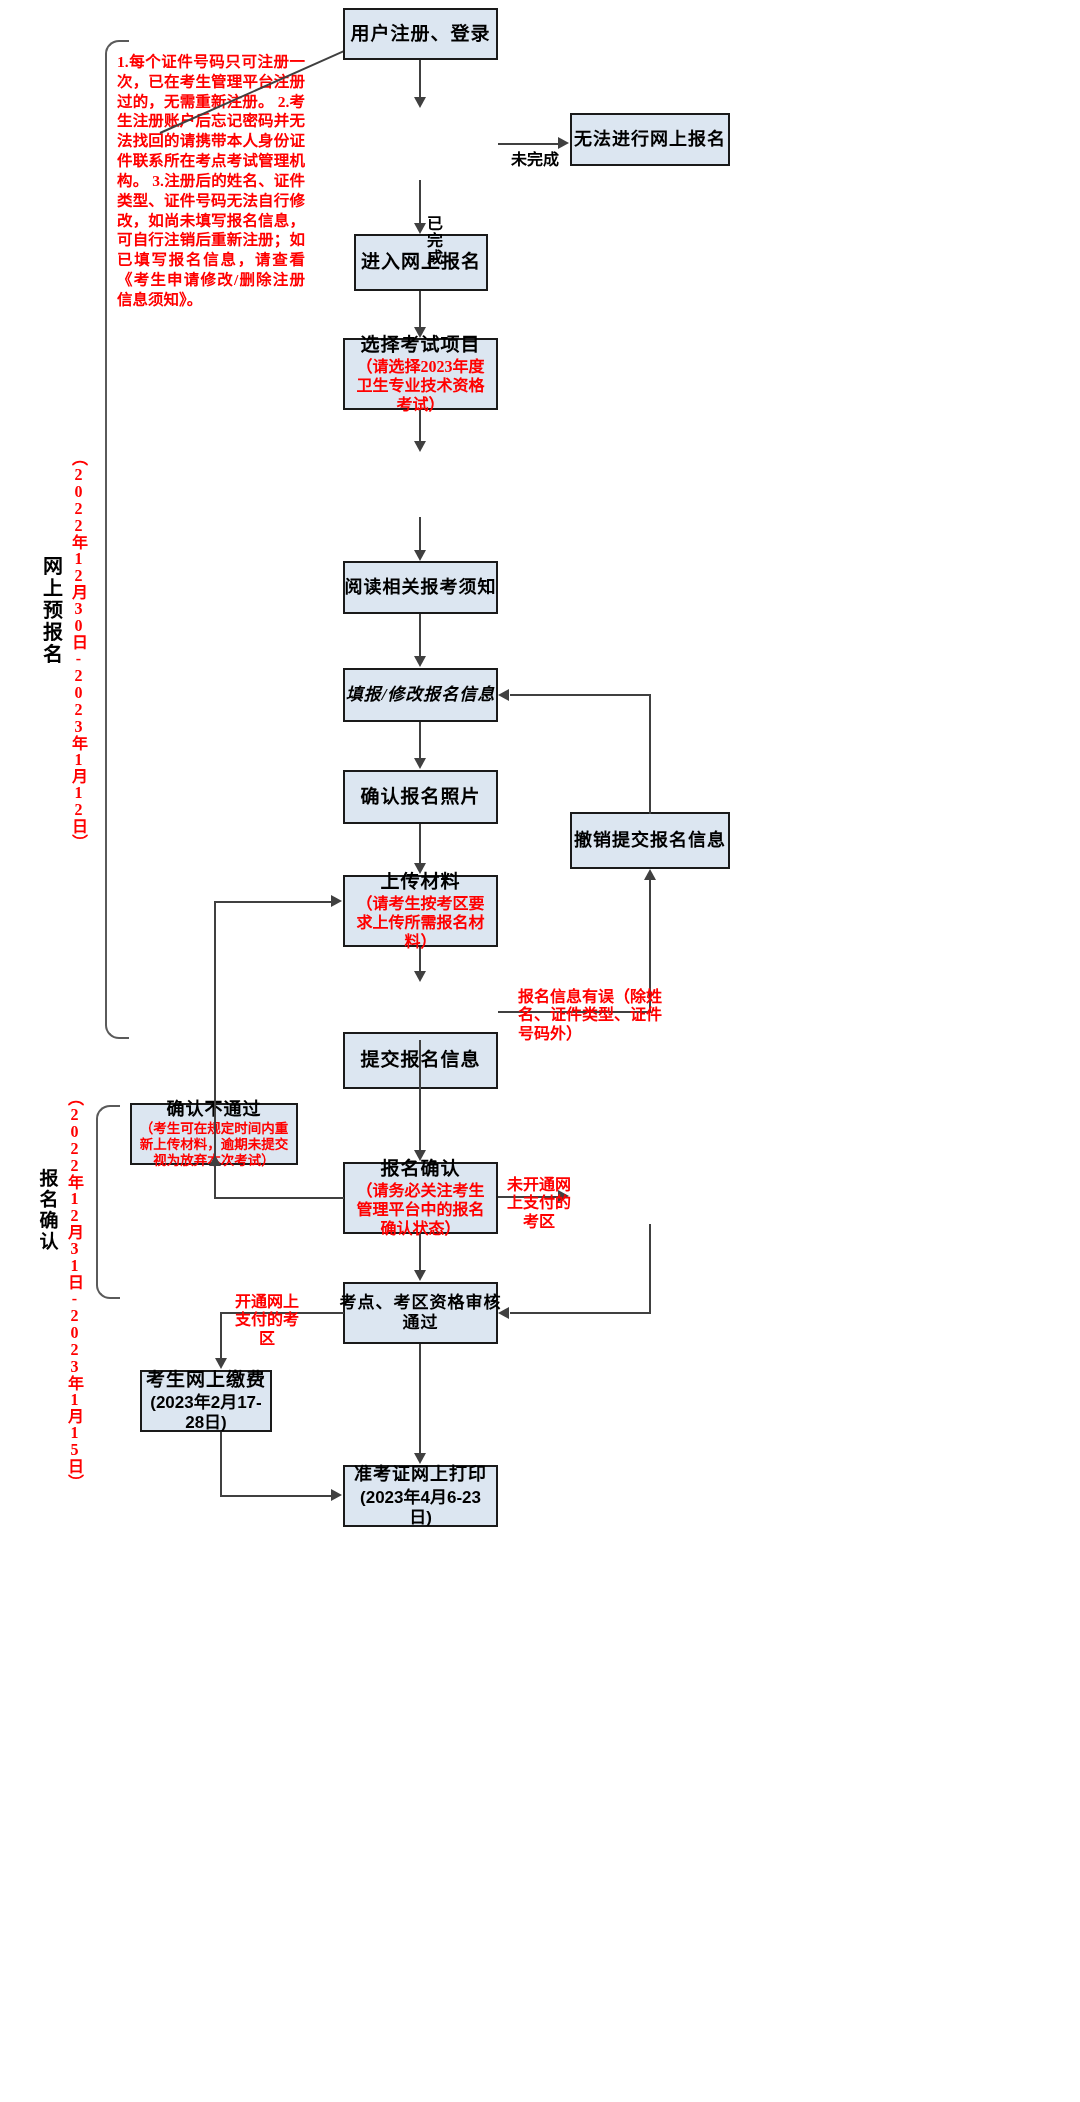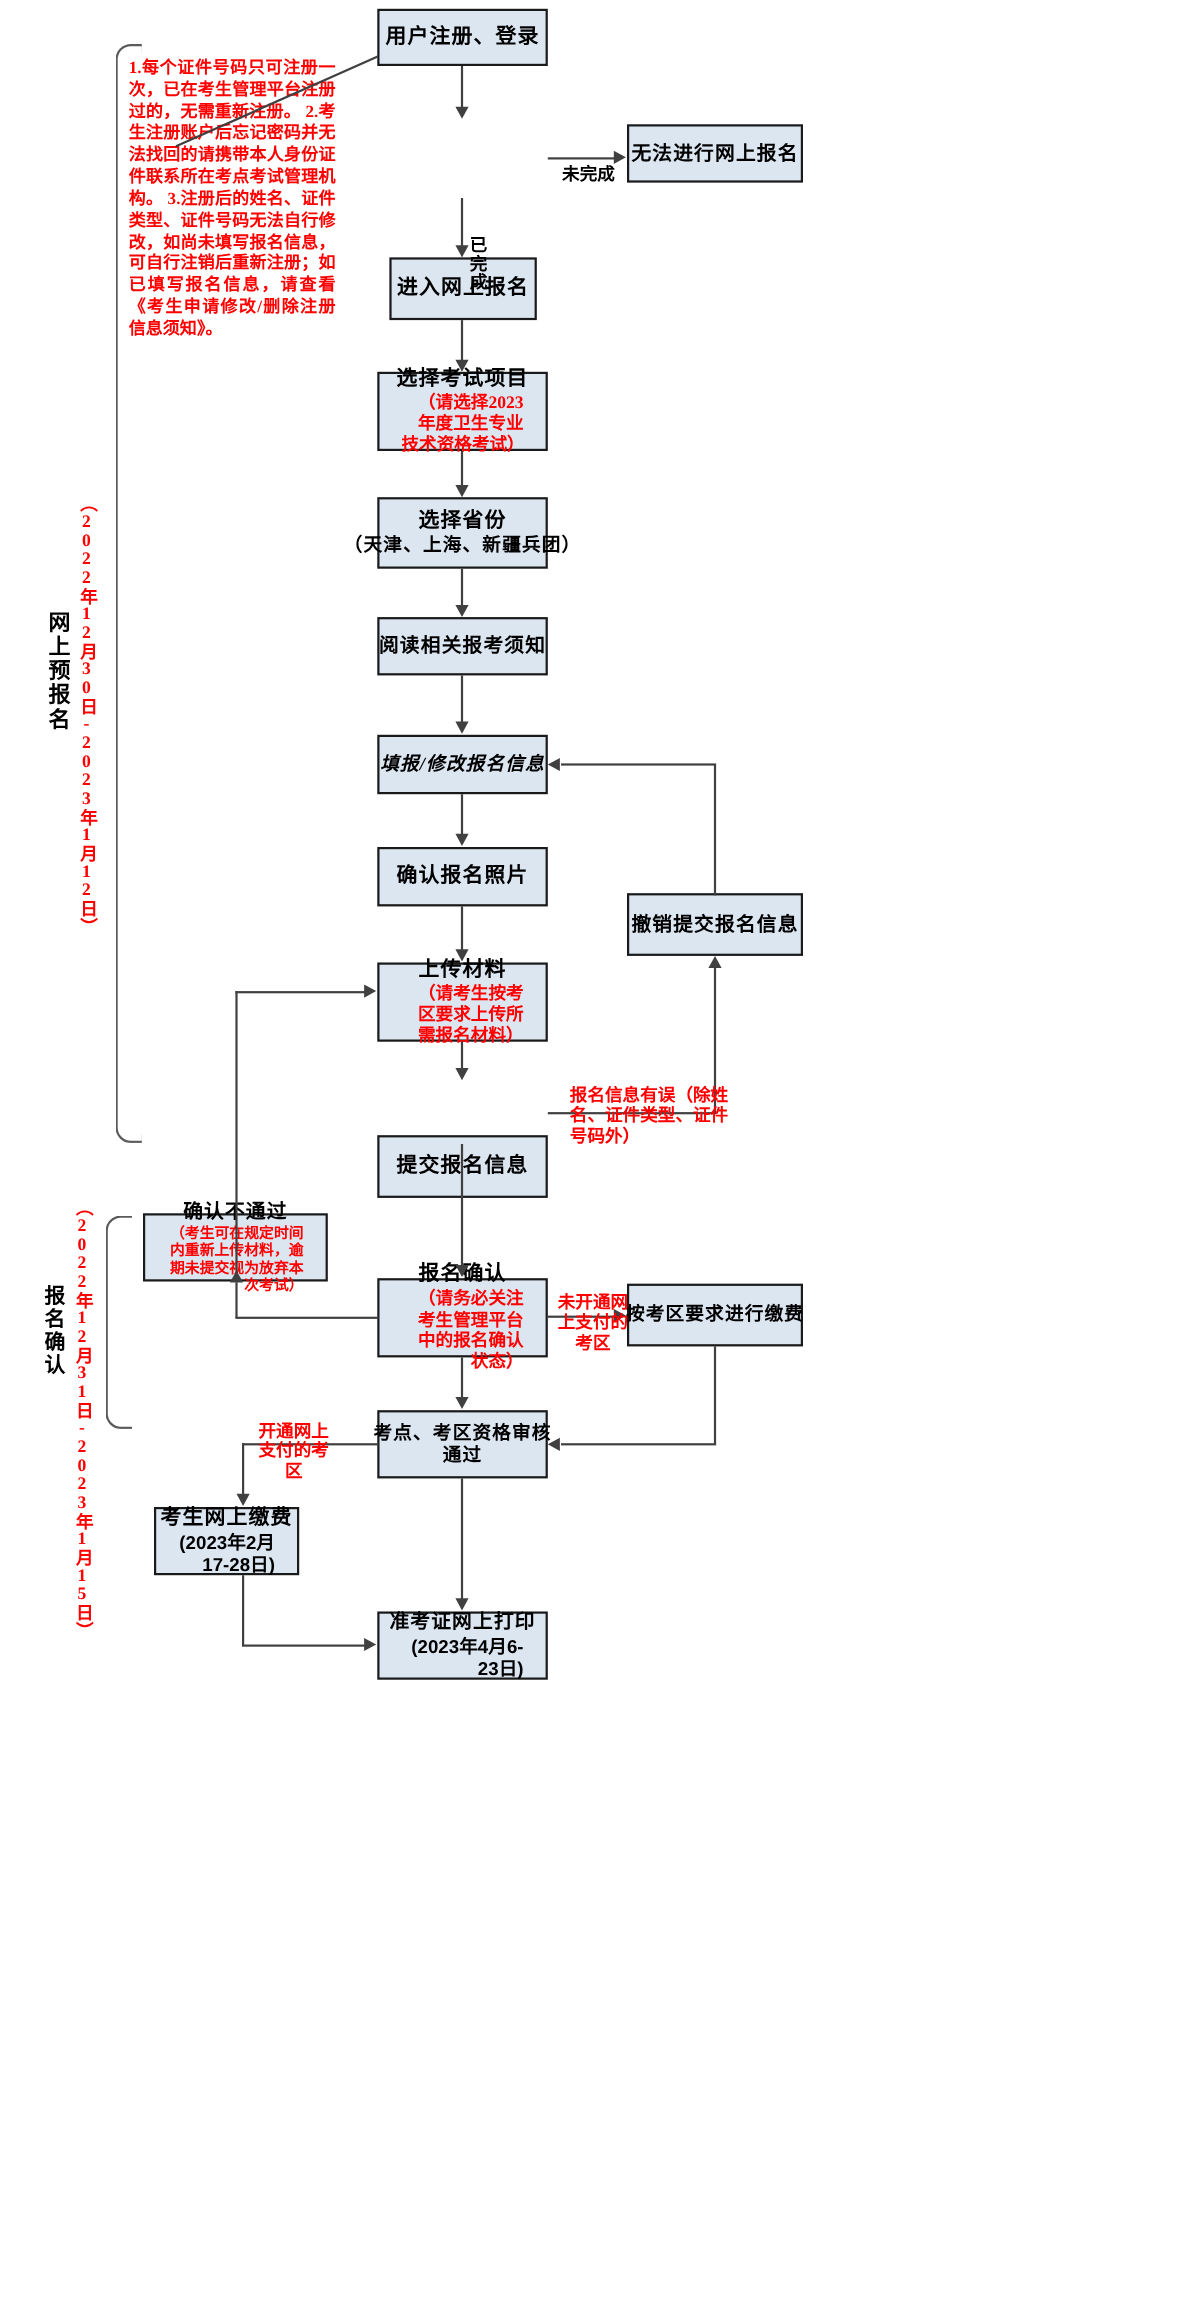--- a/index.html
+++ b/index.html
@@ -21,22 +21,22 @@
   
   .node {
     position: absolute;
     box-sizing: border-box;
     background: #dce6f1;
     border: 2px solid #1a1a1a;
     display: flex;
     flex-direction: column;
     align-items: center;
     justify-content: center;
-    text-align: right;
-    padding: 2px 20px;
+    text-align: center;
+    padding: 2px 4px;
     line-height: 1.18;
   }
   .node .t-main {
     color: #000000;
     font-weight: bold;
     font-size: 19px;
     letter-spacing: 1px;
     white-space: nowrap;
   }
   .node .t-sub {
@@ -193,24 +193,20 @@
 
   <div class="node" style="left:354px; top:234px; width:134px; height:57px;">
     <div class="t-main">进入网上报名</div>
   </div>
 
   <div class="node" style="left:343px; top:338px; width:155px; height:72px;">
     <div class="t-main">选择考试项目</div>
     <div class="t-sub">（请选择2023年度卫生专业技术资格考试）</div>
   </div>
 
-  <div class="node" style="left:343px; top:452px; width:155px; height:65px;">
-    <div class="t-main">选择省份</div>
-    <div class="t-main" style="font-size:17px;">（天津、上海、新疆兵团）</div>
-  </div>
 
   <div class="node" style="left:343px; top:561px; width:155px; height:53px;">
     <div class="t-main" style="font-size:18px;">阅读相关报考须知</div>
   </div>
 
   <div class="node" style="left:343px; top:668px; width:155px; height:54px;">
     <div class="t-main" style="font-size:17px;font-style:italic;">填报/修改报名信息</div>
   </div>
 
   <div class="node" style="left:343px; top:770px; width:155px; height:54px;">
@@ -233,23 +229,20 @@
   <div class="node" style="left:130px; top:1103px; width:168px; height:62px;">
     <div class="t-main" style="font-size:18px;">确认不通过</div>
     <div class="t-sub" style="font-size:13.5px;">（考生可在规定时间内重新上传材料，逾期未提交视为放弃本次考试）</div>
   </div>
 
   <div class="node" style="left:343px; top:1162px; width:155px; height:72px;">
     <div class="t-main">报名确认</div>
     <div class="t-sub">（请务必关注考生管理平台中的报名确认状态）</div>
   </div>
 
-  <div class="node" style="left:570px; top:1167px; width:160px; height:57px;">
-    <div class="t-main" style="font-size:17px;">按考区要求进行缴费</div>
-  </div>
 
   <div class="node" style="left:343px; top:1282px; width:155px; height:62px;">
     <div class="t-main" style="font-size:17px;">考点、考区资格审核</div>
     <div class="t-main" style="font-size:17px;">通过</div>
   </div>
 
   <div class="node" style="left:140px; top:1370px; width:132px; height:62px;">
     <div class="t-main">考生网上缴费</div>
     <div class="t-date">(2023年2月17-28日)</div>
   </div>

